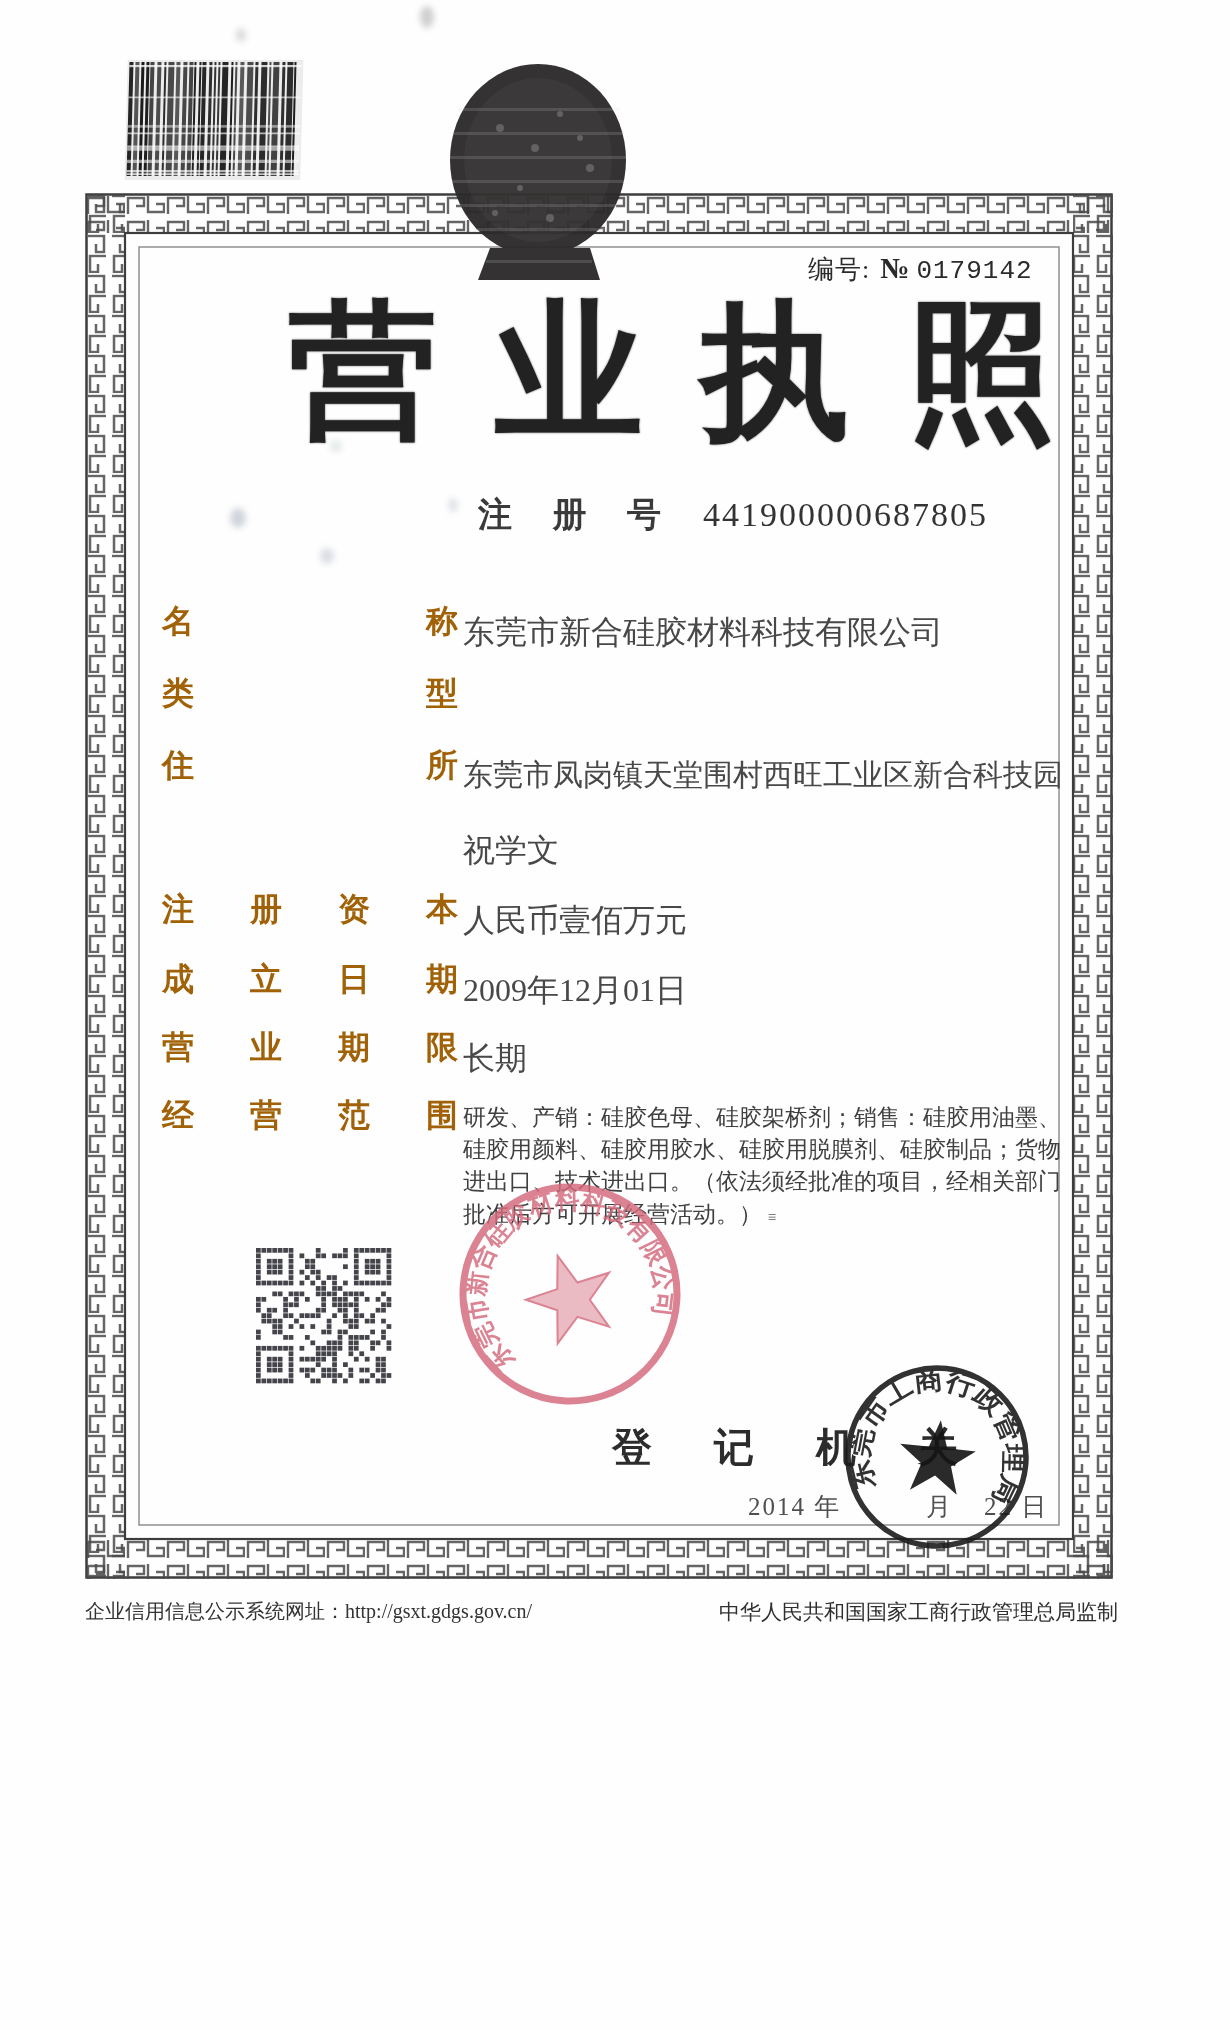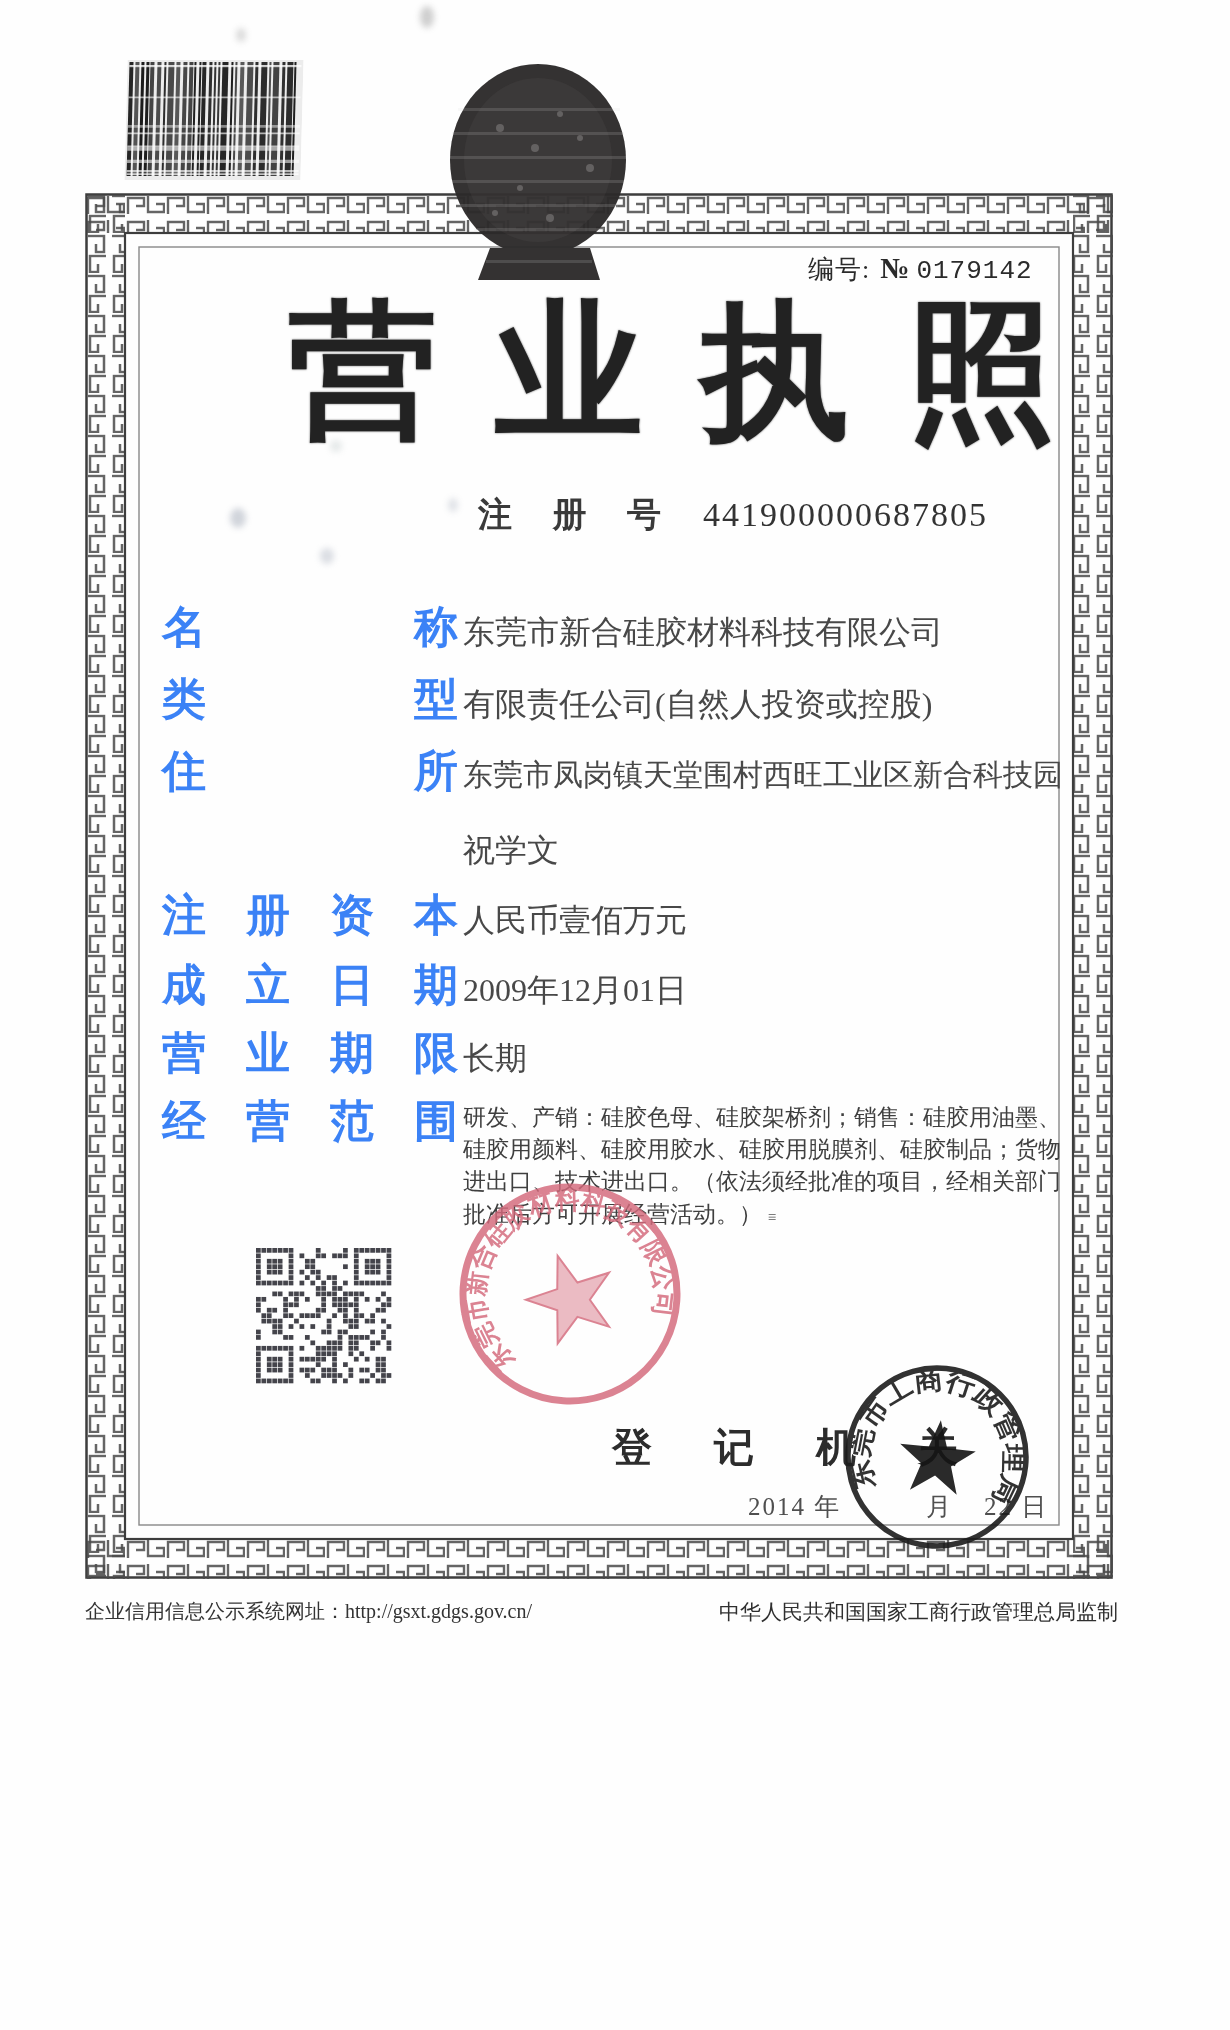--- a/index.html
+++ b/index.html
@@ -17,21 +17,21 @@
   .serial .num{font-family:"Liberation Mono", monospace;font-size:26px;}
   
   .title{left:85px;top:282px;width:1028px;text-align:right;font-size:148px;line-height:1.2;
          font-weight:900;letter-spacing:58px;text-indent:58px;color:#222;z-index:3;
          font-family:"Liberation Sans", sans-serif;text-shadow:0 0 2px rgba(20,20,20,.8);}
   
   .regno{left:478px;top:480px;font-size:34px;color:#3a3a3a;z-index:3;margin-top:12px;}
   .regno .lbl{letter-spacing:16px;margin-right:26px;font-weight:600;}
   .regno .val{letter-spacing:2px;color:#333;}
   
-  .flabel{left:162px;width:296px;font-size:44px;font-weight:700;color:#3b82f6;z-index:3;
+  .flabel{left:162px;width:296px;font-size:32px;font-weight:700;color:#a16207;z-index:3;
           text-align:justify;text-align-last:justify;line-height:1.1;}
   .fvalue{left:463px;width:612px;font-size:32px;color:#484848;z-index:3;line-height:1.15;}
   .fvalue.small{font-size:23px;line-height:1.4;color:#3f3f3f;}
   .scope-mark{font-size:15px;color:#555;letter-spacing:-2px;}
   
   .registrar{left:612px;top:1420px;font-size:40px;font-weight:600;letter-spacing:26px;color:#2c2c2c;z-index:3;}
   .issue-date{top:1490px;font-size:25px;color:#4f4f4f;z-index:3;letter-spacing:2px;}
   
   .footer-left{left:85px;top:1598px;font-size:20px;color:#333;z-index:3;}
   .footer-right{left:640px;top:1598px;width:478px;text-align:right;font-size:21px;color:#2f2f2f;z-index:3;}
@@ -155,21 +155,20 @@
   <div class="abs title">营业执照</div>
 
   <div class="abs regno">
     <span class="lbl">注 册 号</span><span class="val">441900000687805</span>
   </div>
 
   <div class="abs flabel" style="top:604px">名称</div>
   <div class="abs fvalue" style="top:614px">东莞市新合硅胶材料科技有限公司</div>
 
   <div class="abs flabel" style="top:676px">类型</div>
-  <div class="abs fvalue" style="top:686px">有限责任公司(自然人投资或控股)</div>
 
   <div class="abs flabel" style="top:748px">住所</div>
   <div class="abs fvalue" style="top:758px;font-size:30px">东莞市凤岗镇天堂围村西旺工业区新合科技园</div>
 
   <div class="abs fvalue" style="top:832px">祝学文</div>
 
   <div class="abs flabel" style="top:892px">注册资本</div>
   <div class="abs fvalue" style="top:902px">人民币壹佰万元</div>
 
   <div class="abs flabel" style="top:962px">成立日期</div>

